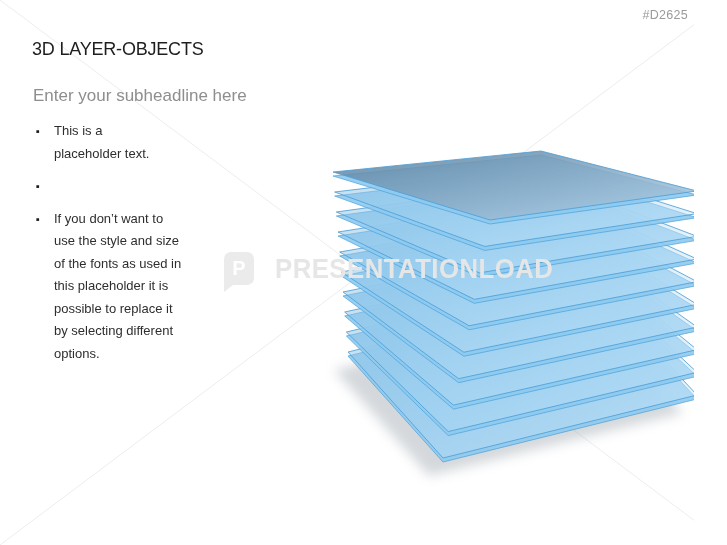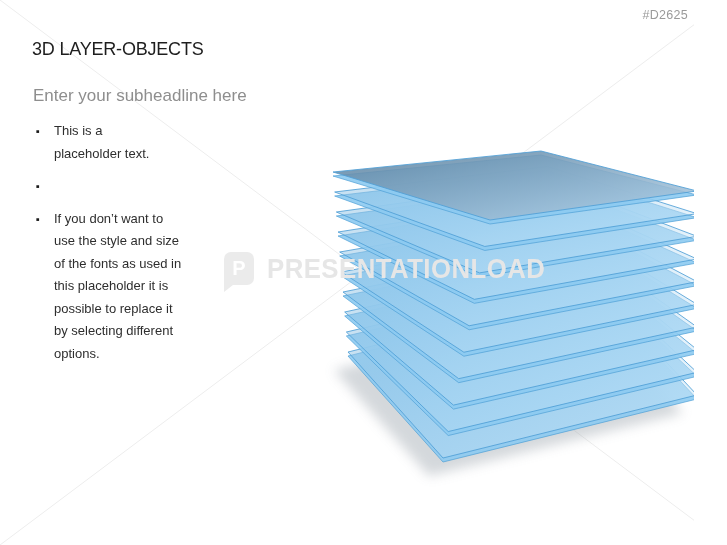--- a/index.html
+++ b/index.html
@@ -26,21 +26,21 @@
     flex:0 0 18px;font-size:11px;line-height:22.5px;color:#1a1a1a;
   }
   .bullet-text{
     font-size:13px;line-height:22.5px;color:#2e2e2e;white-space:pre-line;
   }
   
   .stack-svg{position:absolute;left:0;top:0;z-index:2;}
   
   .watermark{
     position:absolute;left:224px;top:252px;display:flex;align-items:center;
-    z-index:4;pointer-events:none;
+    z-index:4;pointer-events:none;gap:8px;
   }
   .wm-logo{
     position:relative;width:30px;height:33px;background:#ebebeb;
     border-radius:7px;border-bottom-left-radius:0;
     display:flex;align-items:center;justify-content:center;
     font-size:20px;font-weight:bold;color:#ffffff;
   }
   .wm-logo::after{
     content:"";position:absolute;left:0;bottom:-7px;width:0;height:0;
     border-left:9px solid #ebebeb;border-bottom:7px solid transparent;

